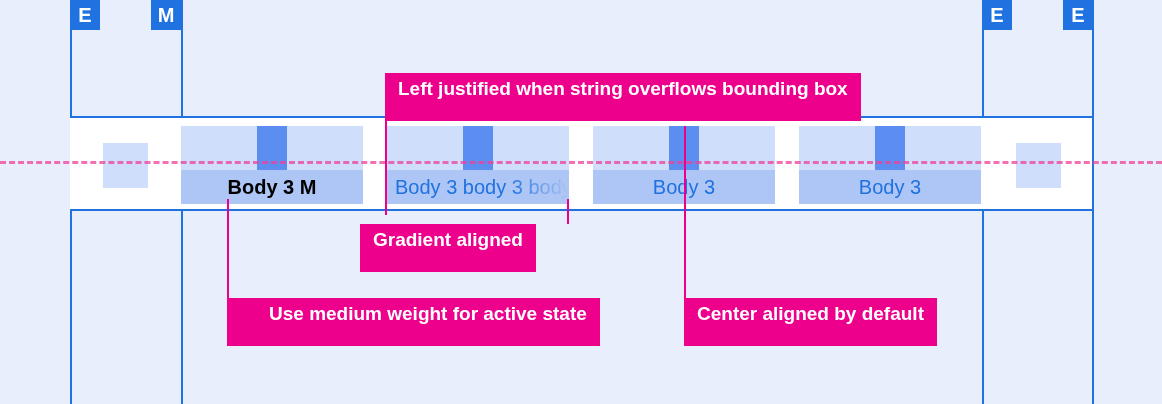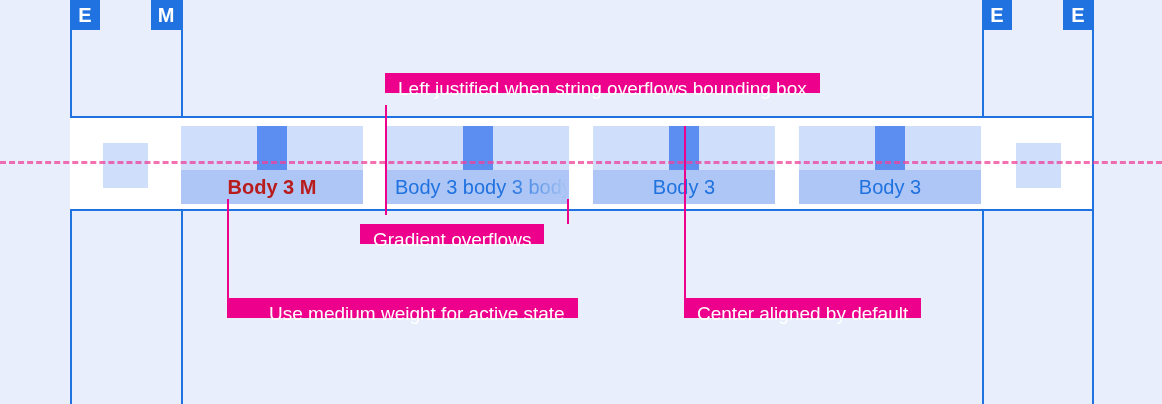--- a/index.html
+++ b/index.html
@@ -137,22 +137,22 @@
     width: 2px;
     background: #ec008c;
   }
 
   
   .note {
     position: absolute;
     background: #ec008c;
     color: #ffffff;
     font-size: 19px;
-    font-weight: normal;
-    height: 20px;
+    font-weight: bold;
+    height: 48px;
     line-height: 32px;
     padding: 0 13px;
     white-space: nowrap;
   }
 </style>
 </head>
 <body>
 
 <div id="canvas" style="width: 1162px; height: 404px; background: rgb(232, 238, 251);">
 
@@ -174,21 +174,21 @@
     <div id="endcaps">
         <div class="endcap" style="left: 33px; background: rgb(207, 222, 250);"></div>
         <div class="endcap" style="left: 946px; background: rgb(207, 222, 250);"></div>
       </div>
     <div id="cells">
         <div class="cell" style="left: 111px;">
           <div class="upper" style="background: rgb(207, 222, 250);">
             <div class="glyph" style="background: rgb(91, 142, 240);"></div>
           </div>
           <div class="lower" style="background: rgb(174, 198, 245);">
-            <div class="label medium" style="color: #b91c1c;">Body 3 M</div>
+            <div class="label medium" style="color: #000000;">Body 3 M</div>
           </div>
         </div>
         <div class="cell" style="left: 317px;">
           <div class="upper" style="background: rgb(207, 222, 250);">
             <div class="glyph" style="background: rgb(91, 142, 240);"></div>
           </div>
           <div class="lower" style="background: rgb(174, 198, 245);">
             <div class="label leftjust" style="color: rgb(31, 114, 224);">Body 3 body 3 body 3</div>
           </div>
         </div>
@@ -210,20 +210,20 @@
         </div>
       </div>
   </div>
 
   <div id="baseline" style="top: 161px; width: 1162px; border-top-color: rgb(240, 65, 154);"></div>
 
   <div id="annotations">
       <div class="leader" style="left: 385px; top: 105px; height: 110px; background: rgb(236, 0, 140);"></div>
       <div class="note" style="left: 385px; top: 73px; background: rgb(236, 0, 140);">Left justified when string overflows bounding box</div>
       <div class="leader" style="left: 567px; top: 199px; height: 25px; background: rgb(236, 0, 140);"></div>
-      <div class="note" style="left: 360px; top: 224px; background: rgb(236, 0, 140);">Gradient overflows</div>
+      <div class="note" style="left: 360px; top: 224px; background: rgb(236, 0, 140);">Gradient aligned</div>
       <div class="leader" style="left: 227px; top: 199px; height: 99px; background: rgb(236, 0, 140);"></div>
       <div class="note" style="left: 227px; top: 298px; background: rgb(236, 0, 140); padding-left: 42px;">Use medium weight for active state</div>
       <div class="leader" style="left: 684px; top: 126px; height: 172px; background: rgb(236, 0, 140);"></div>
       <div class="note" style="left: 684px; top: 298px; background: rgb(236, 0, 140);">Center aligned by default</div>
     </div>
 
 </div>
 
 </body></html>

